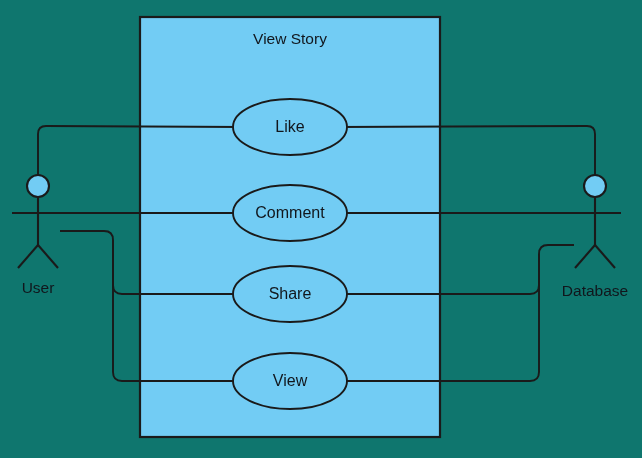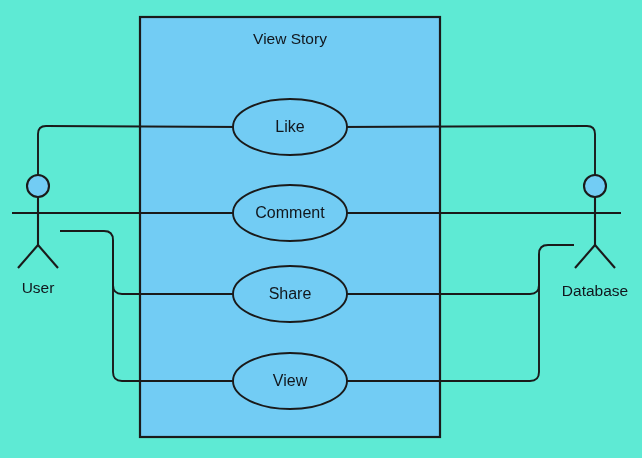--- a/index.html
+++ b/index.html
@@ -11,21 +11,21 @@
   body {
     width: 642px;
     height: 458px;
     font-family: "Liberation Sans", sans-serif;
     overflow: hidden;
   }
   #diagram-root {
     position: relative;
     width: 642px;
     height: 458px;
-    background: #5eead4;
+    background: #0f766e;
   }
   svg#uml-canvas {
     position: absolute;
     left: 0;
     top: 0;
     width: 642px;
     height: 458px;
     display: block;
   }
   .sys-box {

